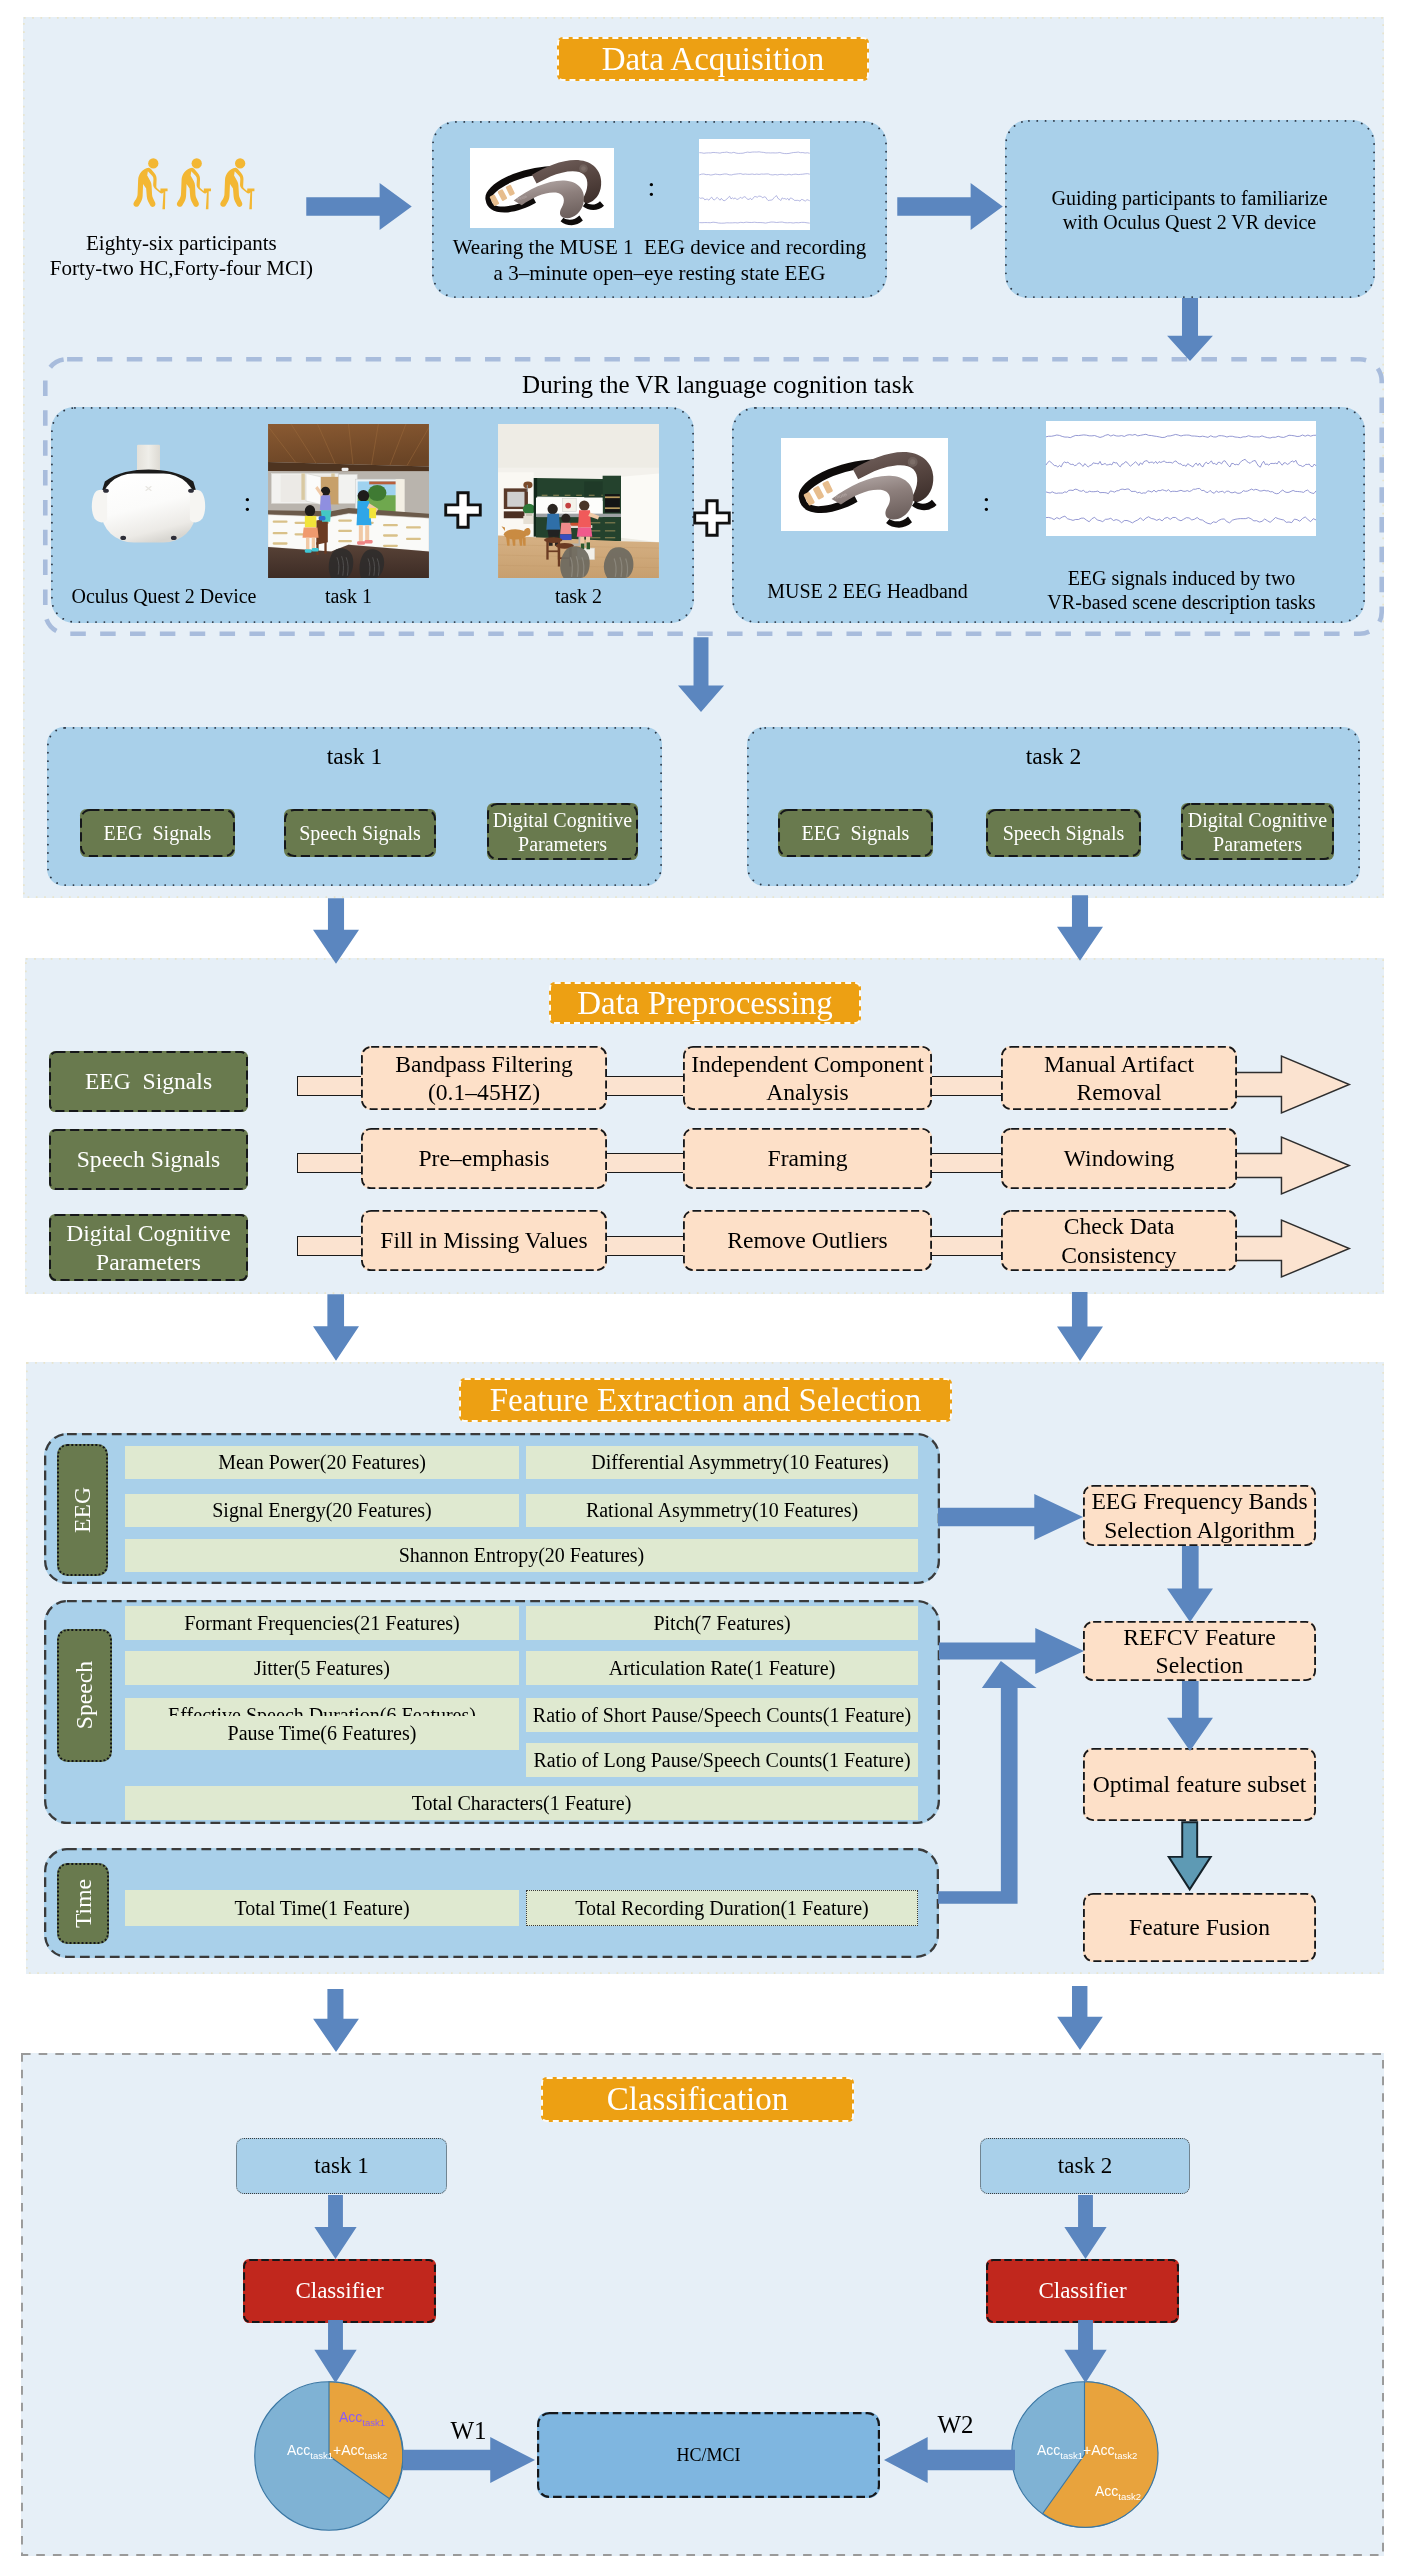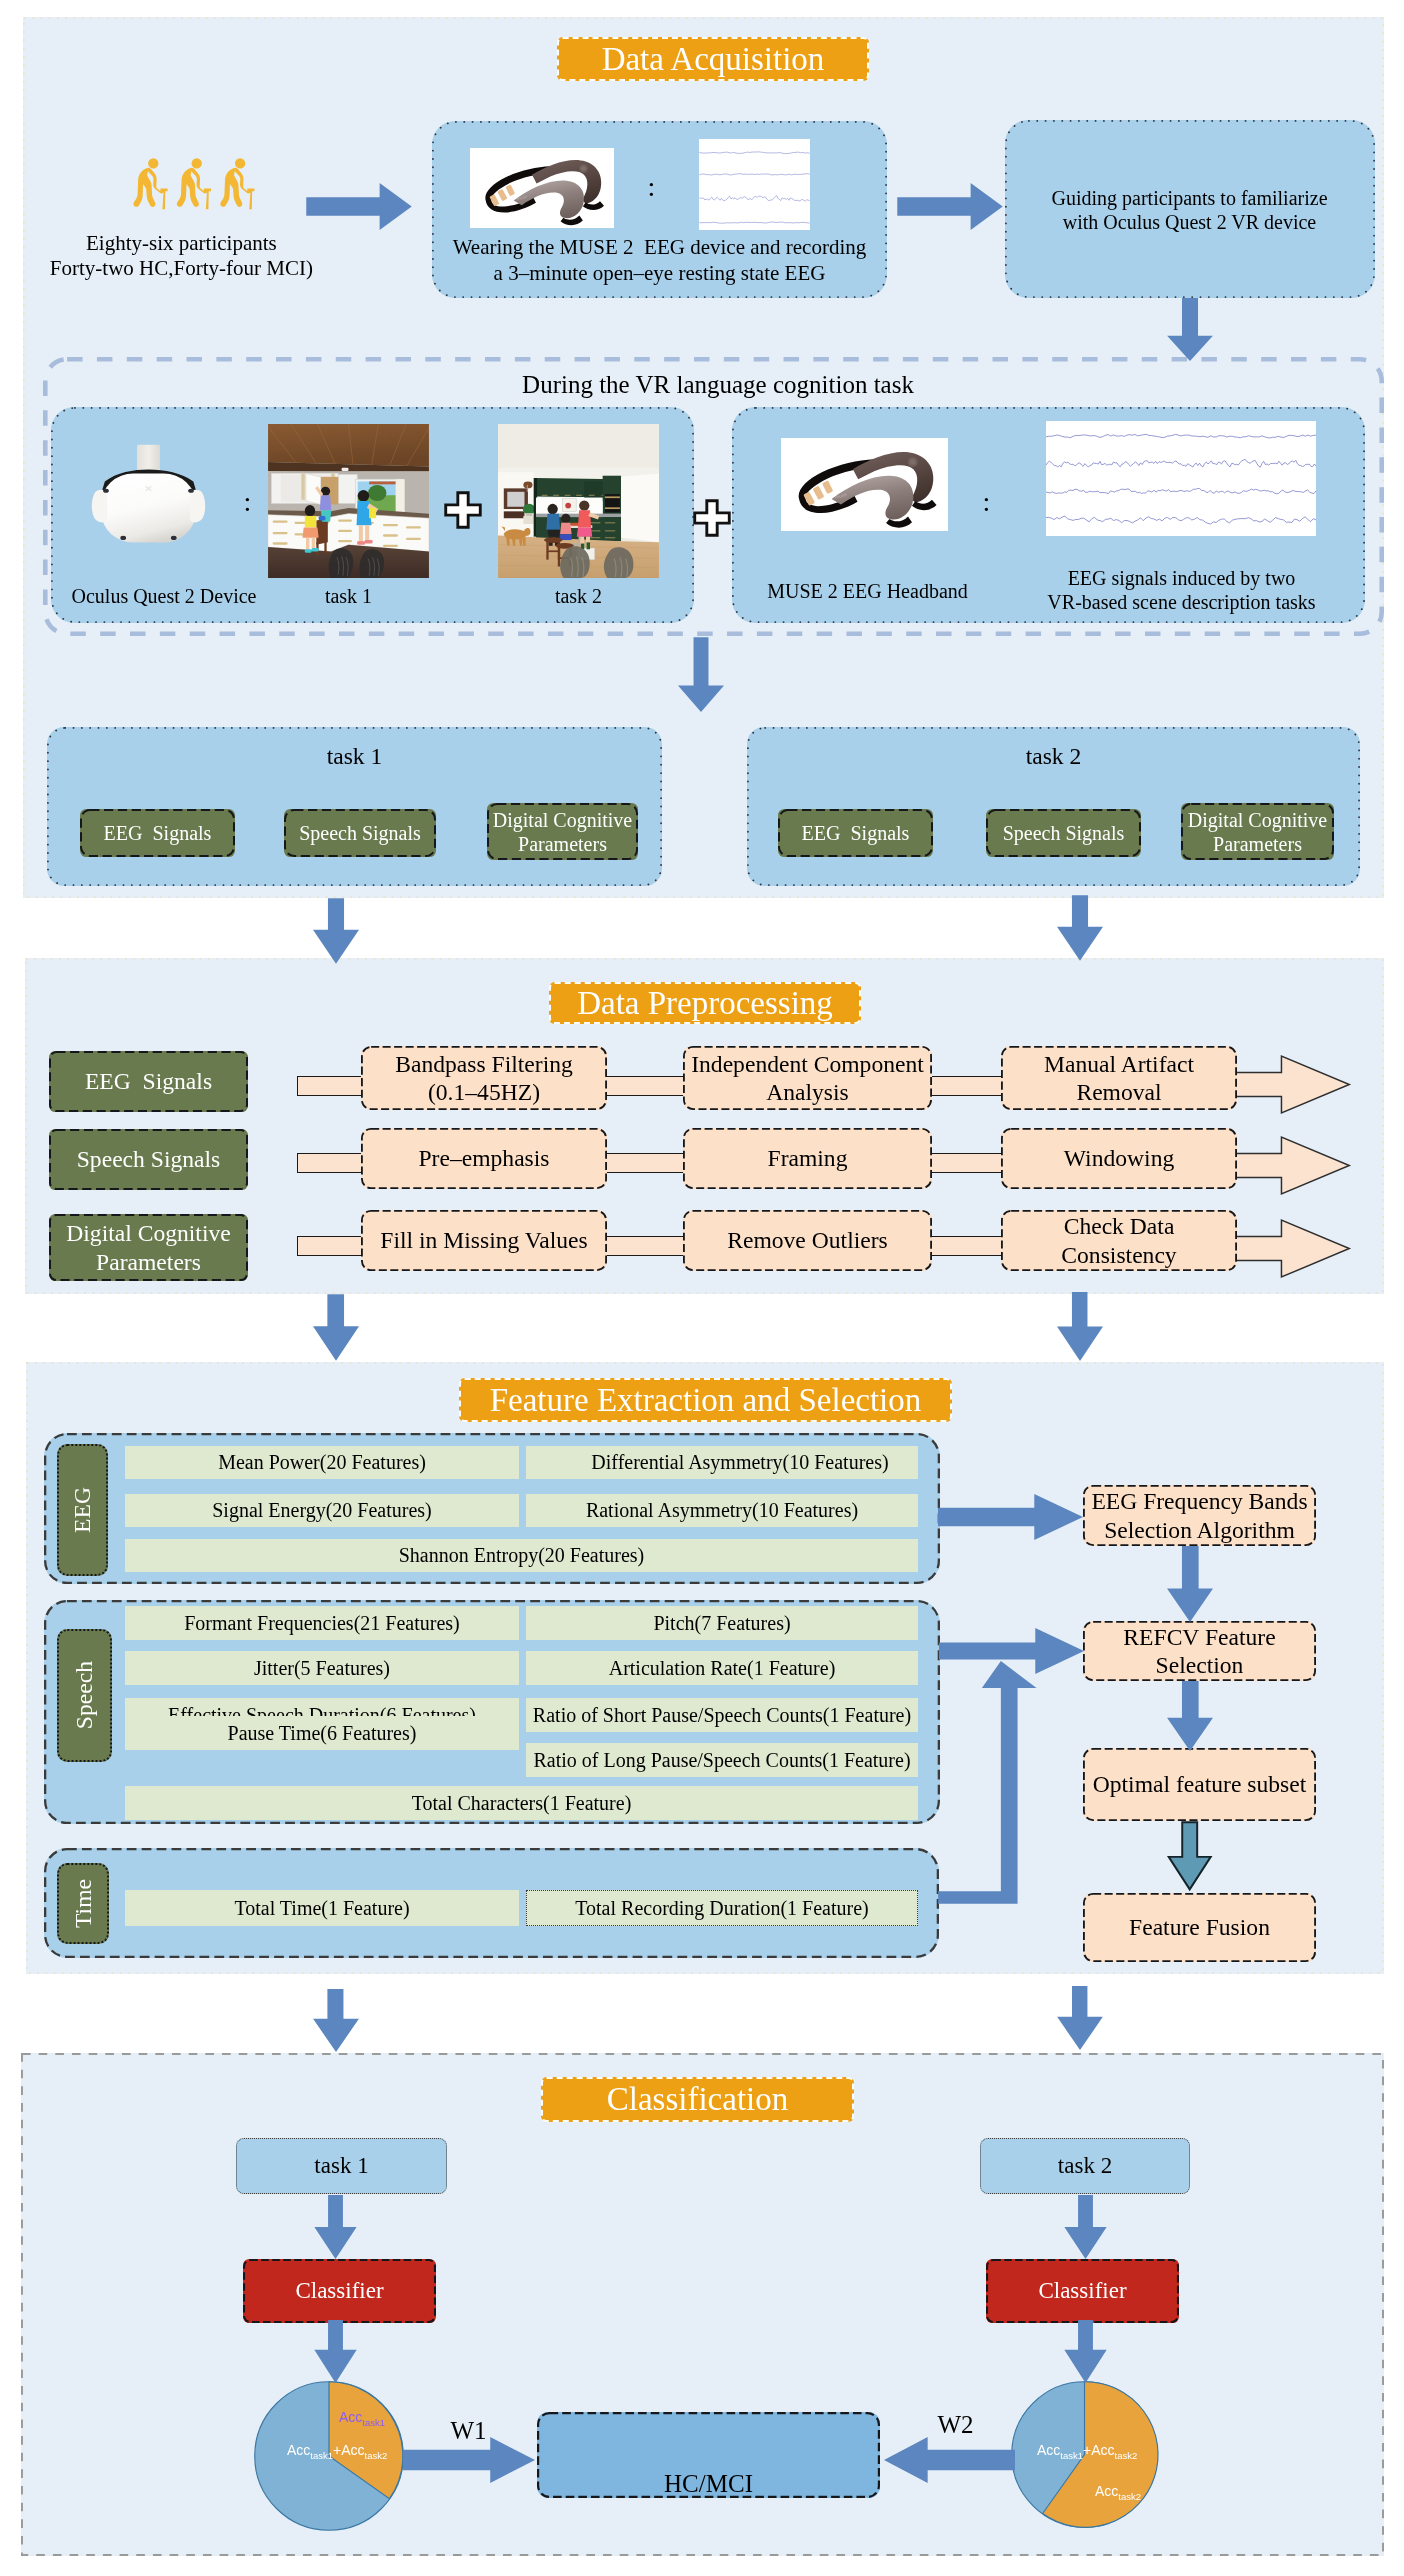--- a/index.html
+++ b/index.html
@@ -113,21 +113,21 @@
 <div class="abs" data-name="eeg-waveform-thumb-1" style="left:699px;top:139px;width:111px;height:91px;background:#fff;">
   <svg width="111" height="91" viewBox="0 0 193 159" data-name="eeg-waveform-small-svg">
       <rect width="193" height="159" fill="#fff"></rect>
       <path d="M0 23.9L4 24.1L8 24.9L12.1 24.4L16.1 24.2L20.1 24.3L24.1 23.5L28.1 23.8L32.2 24.1L36.2 24.7L40.2 23.6L44.2 23.4L48.2 22.8L52.3 24L56.3 24.4L60.3 23.3L64.3 24.6L68.4 25.2L72.4 25L76.4 24.8L80.4 23.7L84.4 22.9L88.5 23.5L92.5 22.8L96.5 22.7L100.5 22.8L104.5 22.4L108.6 23.1L112.6 23.4L116.6 24.3L120.6 24.2L124.6 24.4L128.7 24.2L132.7 24.4L136.7 24.2L140.7 23.6L144.8 24.8L148.8 25.4L152.8 25.5L156.8 25.2L160.8 24.3L164.9 23.6L168.9 23.4L172.9 22.8L176.9 23.9L180.9 23.7L185 24.5L189 24.1L193 24.9" fill="none" stroke="#8b8fd0" stroke-width="1.1"></path>
       <path d="M0 62.7L4 61.4L8 61.1L12.1 62.3L16.1 62.1L20.1 63L24.1 62.4L28.1 61.3L32.2 61.9L36.2 62.5L40.2 61.8L44.2 61.1L48.2 61.2L52.3 62.5L56.3 62.8L60.3 61.7L64.3 61.3L68.4 60.8L72.4 60.5L76.4 61.8L80.4 61.2L84.4 61.7L88.5 61.7L92.5 61.2L96.5 62L100.5 61.3L104.5 61.9L108.6 61.2L112.6 61.4L116.6 61.1L120.6 61L124.6 62.4L128.7 62.8L132.7 62.1L136.7 62.8L140.7 61.9L144.8 61.7L148.8 62.5L152.8 62.6L156.8 61.5L160.8 62.7L164.9 61.8L168.9 61.4L172.9 62.2L176.9 61.8L180.9 61.5L185 60.9L189 60.6L193 61.4" fill="none" stroke="#8b8fd0" stroke-width="1.1"></path>
       <path d="M0 102.4L2.4 103.7L4.8 103.1L7.2 103.2L9.7 106.4L12.1 105.2L14.5 105.2L16.9 106.9L19.3 103.6L21.7 101.6L24.1 105.3L26.5 106.7L29 103.9L31.4 102L33.8 104.4L36.2 107L38.6 103.7L41 106.7L43.4 107.9L45.8 106.8L48.2 105L50.7 102.1L53.1 100L55.5 104.7L57.9 102.8L60.3 104.6L62.7 102.8L65.1 105.4L67.5 105.4L70 103.5L72.4 101.7L74.8 104.1L77.2 101.3L79.6 100.8L82 102.6L84.4 105.5L86.9 105.5L89.3 103.5L91.7 106.3L94.1 103.4L96.5 100.6L98.9 100.7L101.3 101.8L103.7 100L106.2 99.8L108.6 100.9L111 102.7L113.4 101L115.8 101.5L118.2 105.1L120.6 107.6L123 107L125.5 106.8L127.9 106.1L130.3 102.9L132.7 100.5L135.1 99L137.5 103.8L139.9 105.2L142.3 107.6L144.8 102.9L147.2 104.3L149.6 104L152 105.5L154.4 103.7L156.8 107L159.2 103L161.6 103.7L164.1 105.3L166.5 107.3L168.9 107.3L171.3 107.1L173.7 107.5L176.1 108.6L178.5 105.6L180.9 106L183.3 107.6L185.8 108.3L188.2 105.9L190.6 106.9L193 107.9" fill="none" stroke="#8b8fd0" stroke-width="1.1"></path>
       <path d="M0 146.1L4.8 146.3L9.7 146L14.5 146.1L19.3 146.3L24.1 145.4L29 145.9L33.8 146.8L38.6 147.1L43.4 147L48.2 146.4L53.1 146.6L57.9 146.5L62.7 146.2L67.5 146.7L72.4 145.6L77.2 146.2L82 145.3L86.9 145.8L91.7 145.9L96.5 145.4L101.3 146L106.2 146L111 146.2L115.8 146.9L120.6 146L125.5 145.1L130.3 145.2L135.1 145.9L139.9 145.4L144.8 145.1L149.6 146.2L154.4 146.4L159.2 146.1L164.1 146.8L168.9 146.1L173.7 146.4L178.5 145.7L183.3 145.7L188.2 146.4L193 147" fill="none" stroke="#8b8fd0" stroke-width="1.1"></path>
     </svg>
 </div>
 <div class="abs ctr ln" data-name="muse-box-caption" style="left:437px;top:229px;width:445px;height:63px;font-size:21px;flex-direction:column;">
-  <span data-name="muse-box-line1">Wearing the MUSE 2  EEG device and recording</span>
+  <span data-name="muse-box-line1">Wearing the MUSE 1  EEG device and recording</span>
   <span data-name="muse-box-line2">a 3–minute open–eye resting state EEG</span>
 </div>
 
 <svg class="abs" data-name="arrow-muse-to-guiding" style="left:897px;top:183px;width:106px;height:47px;" viewBox="0 0 184 82">
   <path d="M0 25 L128 25 L128 0 L184 41 L128 82 L128 57 L0 57 Z" fill="#5b86bf"></path>
 </svg>
 
 <div class="abs bb" data-name="guiding-participants-box" style="left:1005px;top:120px;width:370px;height:178px;">
     <svg class="dashov" viewBox="0 0 644 310" preserveAspectRatio="none" data-name="dotted-border">
       <rect x="1.6" y="1.6" width="640.8" height="306.8" rx="40" fill="none" stroke="#2b3644" stroke-width="3.2" stroke-linecap="round" stroke-dasharray="0.1 14.4"></rect>
@@ -867,21 +867,21 @@
 <div class="abs" data-name="pie-left-label-sum" style="left:287px;top:2441px;width:190px;height:19.5px;line-height:19.5px;font-family:'Liberation Sans',sans-serif;font-size:14px;color:#fff;white-space:nowrap;">
   <span data-name="pie-left-acc1">Acc</span><sub style="font-size:9.5px;" data-name="pie-left-sub1">task1</sub><span data-name="pie-left-plus">+</span><span data-name="pie-left-acc2">Acc</span><sub style="font-size:9.5px;" data-name="pie-left-sub2">task2</sub>
 </div>
 <div class="abs ctr" data-name="weight-label-w1" style="left:437px;top:2414px;width:63px;height:34px;font-size:25px;">
   <span data-name="w1">W1</span>
 </div>
 <svg class="abs" data-name="arrow-pie1-to-result" style="left:403px;top:2437px;width:132px;height:46px;" viewBox="0 0 230 80">
   <path d="M0 22 L152 22 L152 0 L230 40 L152 80 L152 58 L0 58 Z" fill="#5b86bf"></path>
 </svg>
 
-<div class="abs ctr" data-name="result-box-hc-mci" style="left:537px;top:2412px;width:343px;height:86px;background:#7fb6e0;border-radius:11.5px;font-size:25px;position:absolute;align-items:flex-end;">
+<div class="abs ctr" data-name="result-box-hc-mci" style="left:537px;top:2412px;width:343px;height:86px;background:#7fb6e0;border-radius:11.5px;font-size:18px;position:absolute;">
     <svg class="dashov" viewBox="0 0 597 150" preserveAspectRatio="none" data-name="dashed-border">
       <rect x="1.9" y="1.9" width="593.2" height="146.2" rx="20" fill="none" stroke="#15171a" stroke-width="3.8" stroke-dasharray="15 7"></rect>
     </svg>
   <span data-name="result">HC/MCI</span>
 </div>
 
 <div class="abs ctr" data-name="classification-task2-box" style="left:980px;top:2138px;width:210px;height:56px;background:#a9d0ea;border:1.7px dotted #3a3a3a;border-radius:8px;font-size:23px;">
   <span data-name="task2">task 2</span>
 </div>
 <svg class="abs" data-name="arrow-task2-to-classifier2" style="left:1064px;top:2195px;width:43px;height:64px;" viewBox="0 0 74 112">

